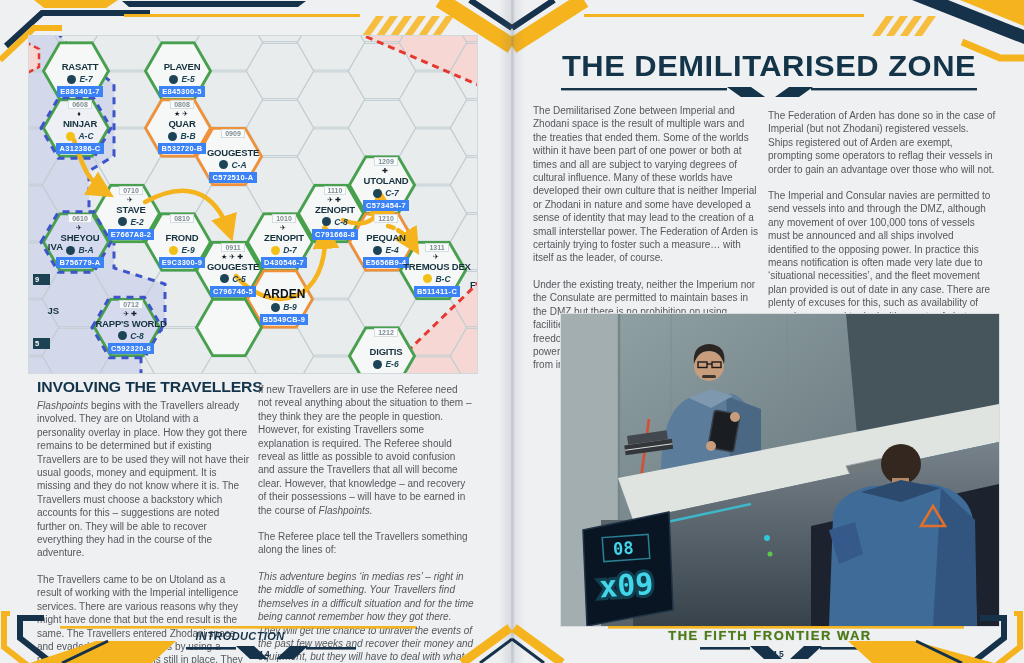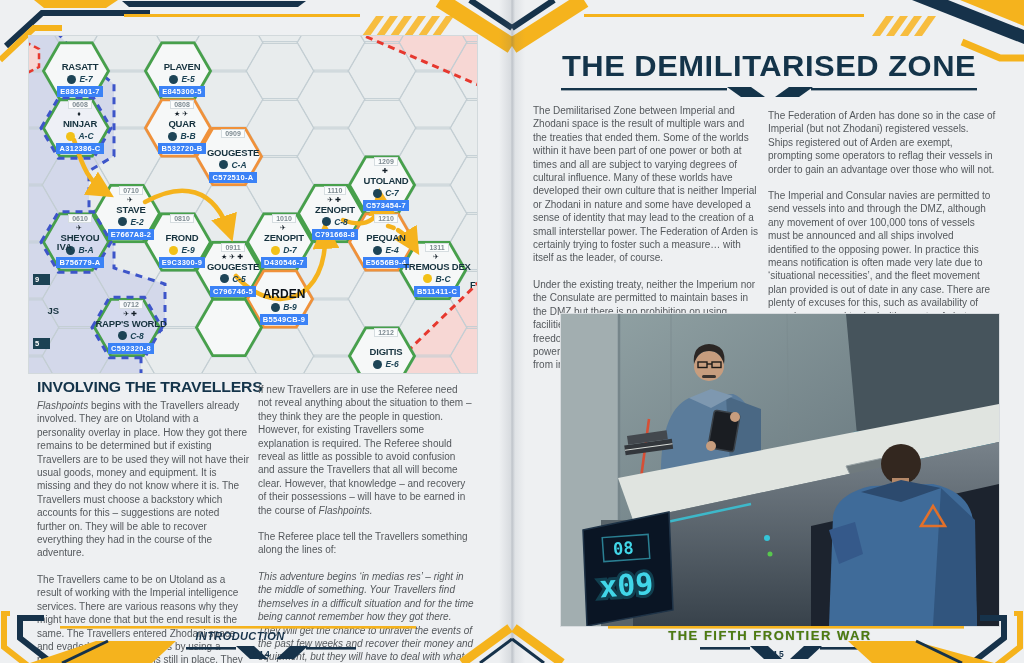--- a/index.html
+++ b/index.html
@@ -333,21 +333,21 @@
         <div class="w-ico">✈</div>
         <div class="w-name">TREMOUS DEX</div>
         <div class="w-code"><span class="w-dot" style="background:#f2c118"></span>B-C</div>
         <div class="w-uwp"><span>B511411-C</span></div>
       </div>
       <div class="world" style="left: 353px; top: 292px;">
         <div class="w-num"><span>1212</span></div>
         <div class="w-name">DIGITIS</div>
         <div class="w-code"><span class="w-dot" style="background:#1d4456"></span>E-6</div>
       </div>
-      <div class="frag-name" style="left: 0px; top: 206px; width: 30px; text-align: right; margin-left: 9px;">IVA</div>
+      <div class="frag-name" style="left: 0px; top: 206px; width: 30px; text-align: right;">IVA</div>
       <div class="frag-badge" style="left: 0px; top: 238px; width: 13px;">9</div>
       <div class="frag-name" style="left: 0px; top: 270px; width: 26px; text-align: right;">JS</div>
       <div class="frag-badge" style="left: 0px; top: 302px; width: 13px;">5</div>
       <div class="frag-name" style="left: 437px; top: 244px; width: 11px; text-align: left;">F</div>
     </div>
 </div>
 
 <div id="left-heading">INVOLVING THE TRAVELLERS</div>
 
 <div class="bodycol" style="left:37px;top:399px;width:212px">

